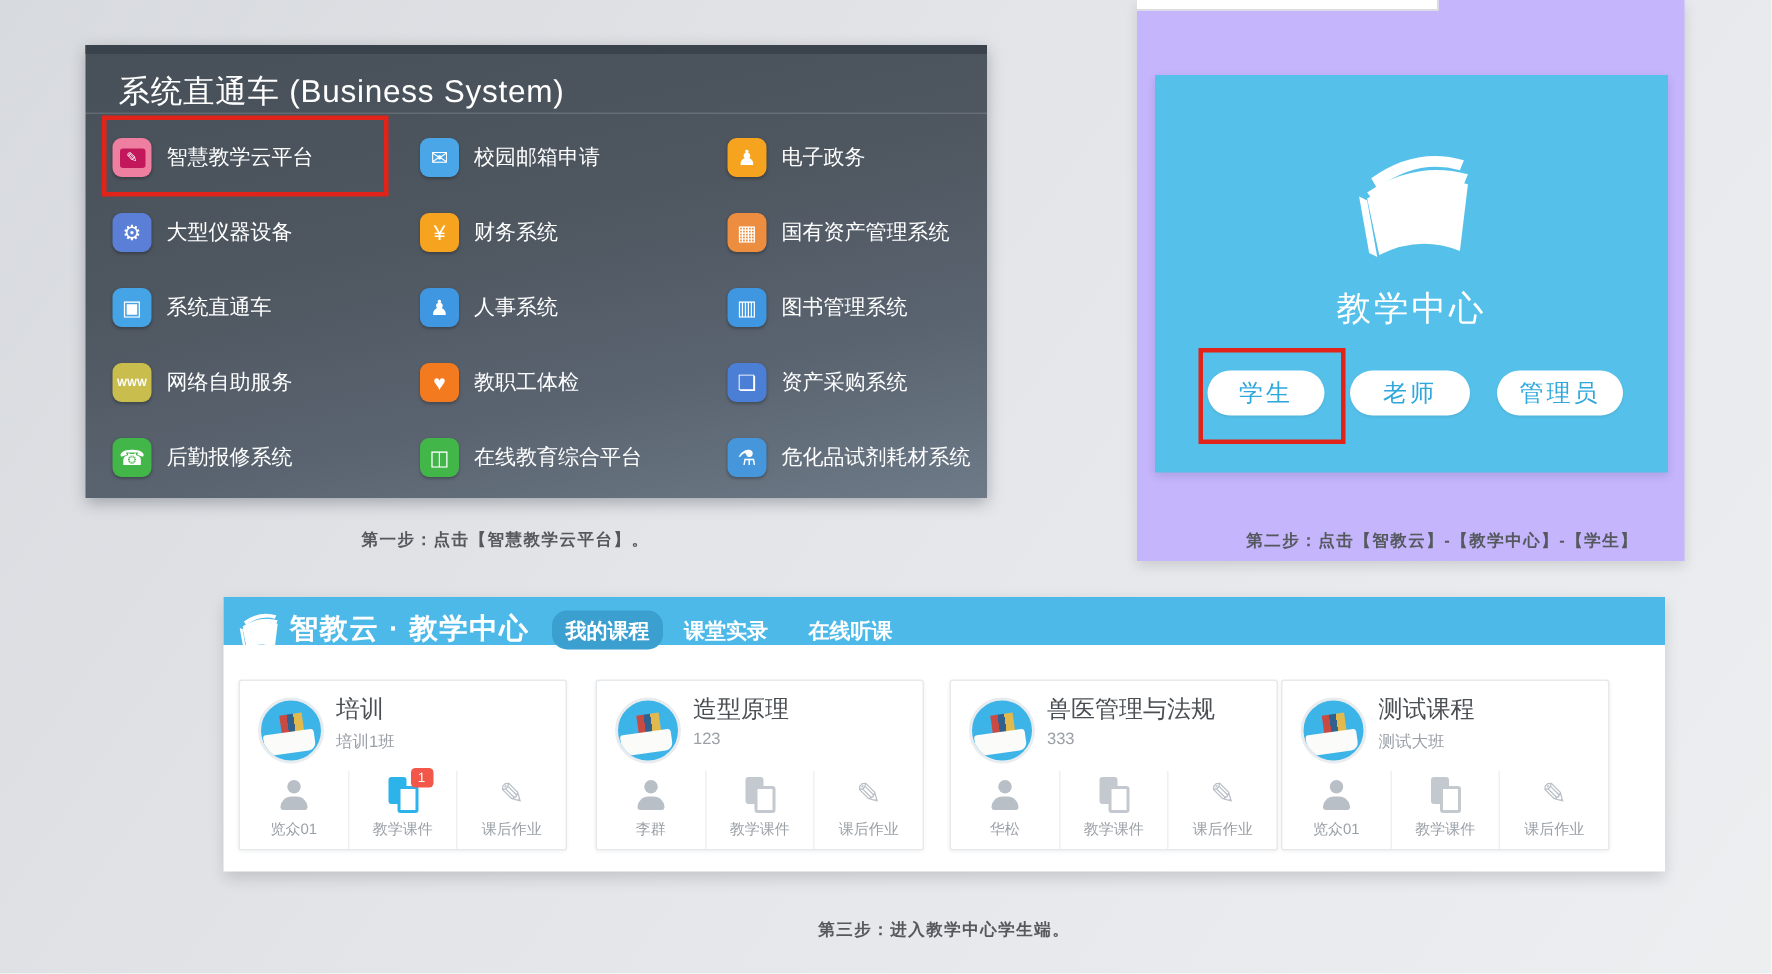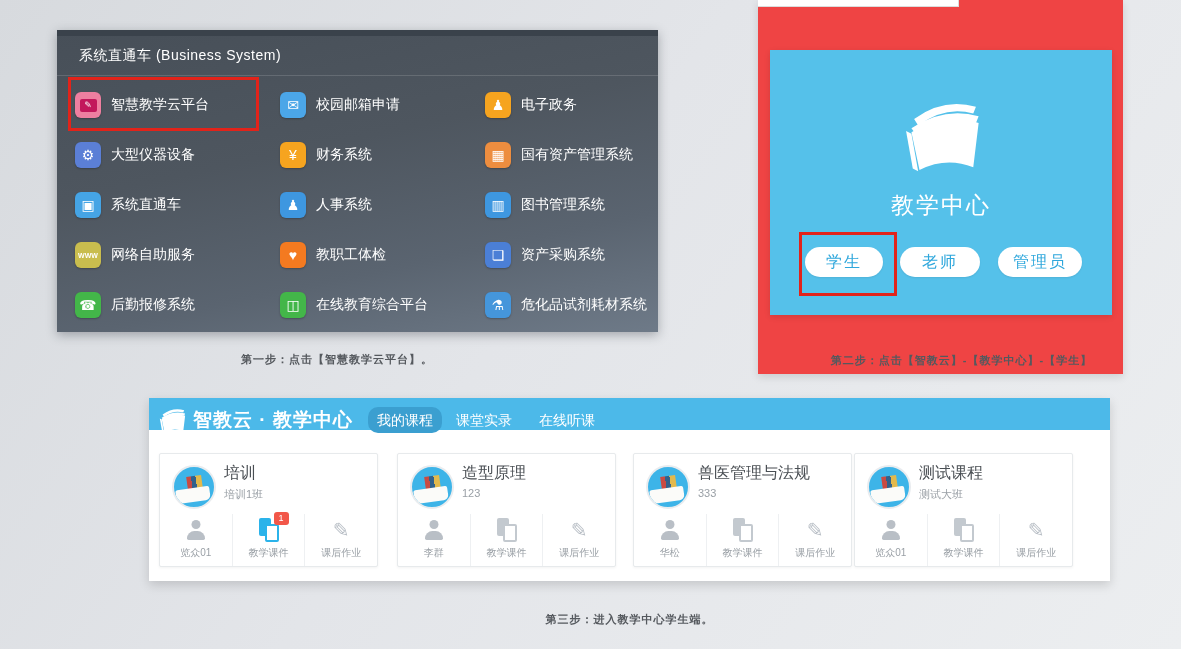--- a/index.html
+++ b/index.html
@@ -10,42 +10,42 @@
     -webkit-font-smoothing:antialiased;
   }
   .abs{position:absolute;}
   
   .panel1{
     left:57px;top:30px;width:601px;height:302px;
     background:linear-gradient(168deg,#474f58 0%,#4e565f 40%,#5a6470 72%,#6e7a88 100%);
     box-shadow:0 3px 10px rgba(40,45,55,.35);
   }
   .panel1-edge{left:0;right:0;top:0;height:6px;background:#3a424b;}
-  .panel1-title{left:22px;top:17px;color:#fff;font-size:14px;letter-spacing:.5px;}
+  .panel1-title{left:22px;top:17px;color:#fff;font-size:21px;letter-spacing:.5px;}
   .panel1-divider{left:0;right:0;top:45px;border-top:1px solid rgba(255,255,255,.14);}
   .appgrid{left:18px;top:50px;width:570px;display:grid;grid-template-columns:205px 205px 1fr;grid-auto-rows:50px;align-items:center;}
   .app{display:flex;align-items:center;gap:10px;color:#fff;font-size:14px;cursor:pointer;white-space:nowrap;}
   .app .icon{flex:0 0 26px;width:26px;height:26px;border-radius:6px;display:flex;align-items:center;justify-content:center;color:#fff;font-size:14px;position:relative;box-shadow:0 1px 2px rgba(0,0,0,.25);}
   .app.www .glyph{font-size:7px;font-weight:bold;letter-spacing:0;}
   .icon-inner{width:17px;height:13px;background:#c2185b;border-radius:2px;display:flex;align-items:center;justify-content:center;font-size:9px;color:#fff;}
   .hl-box{border:3px solid #e2231a;background:transparent;pointer-events:none;}
   .caption{font-size:11px;font-weight:bold;color:#55595e;text-align:center;letter-spacing:1px;}
   
-  .panel2{left:758px;top:0;width:365px;height:374px;background:#ef4444;box-shadow:0 3px 8px rgba(0,0,0,.12);}
+  .panel2{left:758px;top:0;width:365px;height:374px;background:#c4b5fd;box-shadow:0 3px 8px rgba(0,0,0,.12);}
   .panel2-strip{left:0;top:0;width:200px;height:6px;background:#fff;border-bottom:1px solid #dcdcdc;border-right:1px solid #dcdcdc;}
   .bluecard{left:12px;top:50px;width:342px;height:265px;box-shadow:0 2px 6px rgba(0,0,0,.12);}
   .bluecard .logo{left:128px;top:42px;}
   .bluecard-title{left:0;right:0;top:140px;text-align:center;color:#fff;font-size:23px;letter-spacing:2px;}
   .pill{height:30px;border-radius:16px;background:#fff;color:#2ea7dc;font-size:16px;display:flex;align-items:center;justify-content:center;cursor:pointer;letter-spacing:2px;box-shadow:0 1px 2px rgba(0,0,0,.08);}
   
   .panel3{left:149px;top:398px;width:961px;height:183px;background:#fff;box-shadow:0 4px 10px rgba(0,0,0,.15);}
   .panel3-header{left:0;right:0;top:0;height:32px;}
   .brand-logo{left:8px;top:7px;}
   .brand-title{left:44px;top:0;height:44px;line-height:44px;color:#fff;font-size:19px;font-weight:bold;letter-spacing:1px;}
-  .tab{top:9px;height:26px;line-height:26px;text-align:center;color:#fff;font-size:14px;font-weight:normal;border-radius:10px;cursor:pointer;}
+  .tab{top:9px;height:26px;line-height:26px;text-align:center;color:#fff;font-size:14px;font-weight:bold;border-radius:10px;cursor:pointer;}
   .tab.active{width:74px;}
   .course-card{top:55px;width:219px;height:114px;background:#fff;border:1px solid #e7eaec;border-radius:2px;box-shadow:0 1px 3px rgba(0,0,0,.05);box-sizing:border-box;}
   .avatar{left:12px;top:11px;width:40px;height:40px;border-radius:50%;background:#3db4e8;border:2px solid #e9ecef;overflow:hidden;}
   .avatar .book{position:absolute;bottom:5px;left:2px;width:34px;height:14px;background:#fbfbf9;border-radius:2px 2px 5px 5px;transform:rotate(-8deg);}
   .avatar .stack{position:absolute;top:9px;left:13px;width:15px;height:13px;transform:rotate(-8deg);background:linear-gradient(90deg,#c94a42 0 32%,#31618c 32% 62%,#e2b94d 62% 100%);}
   .course-title{left:64px;top:9px;font-size:16px;color:#4a4f54;}
   .course-sub{left:64px;top:33px;font-size:11px;color:#9aa0a6;}
   .card-footer{left:0;right:0;bottom:0;height:52px;display:flex;align-items:stretch;}
   .fcol{flex:1;display:flex;flex-direction:column;align-items:center;justify-content:flex-start;padding-top:3px;cursor:pointer;position:relative;}
   .fcol + .fcol{border-left:1px solid #eef0f2;}

